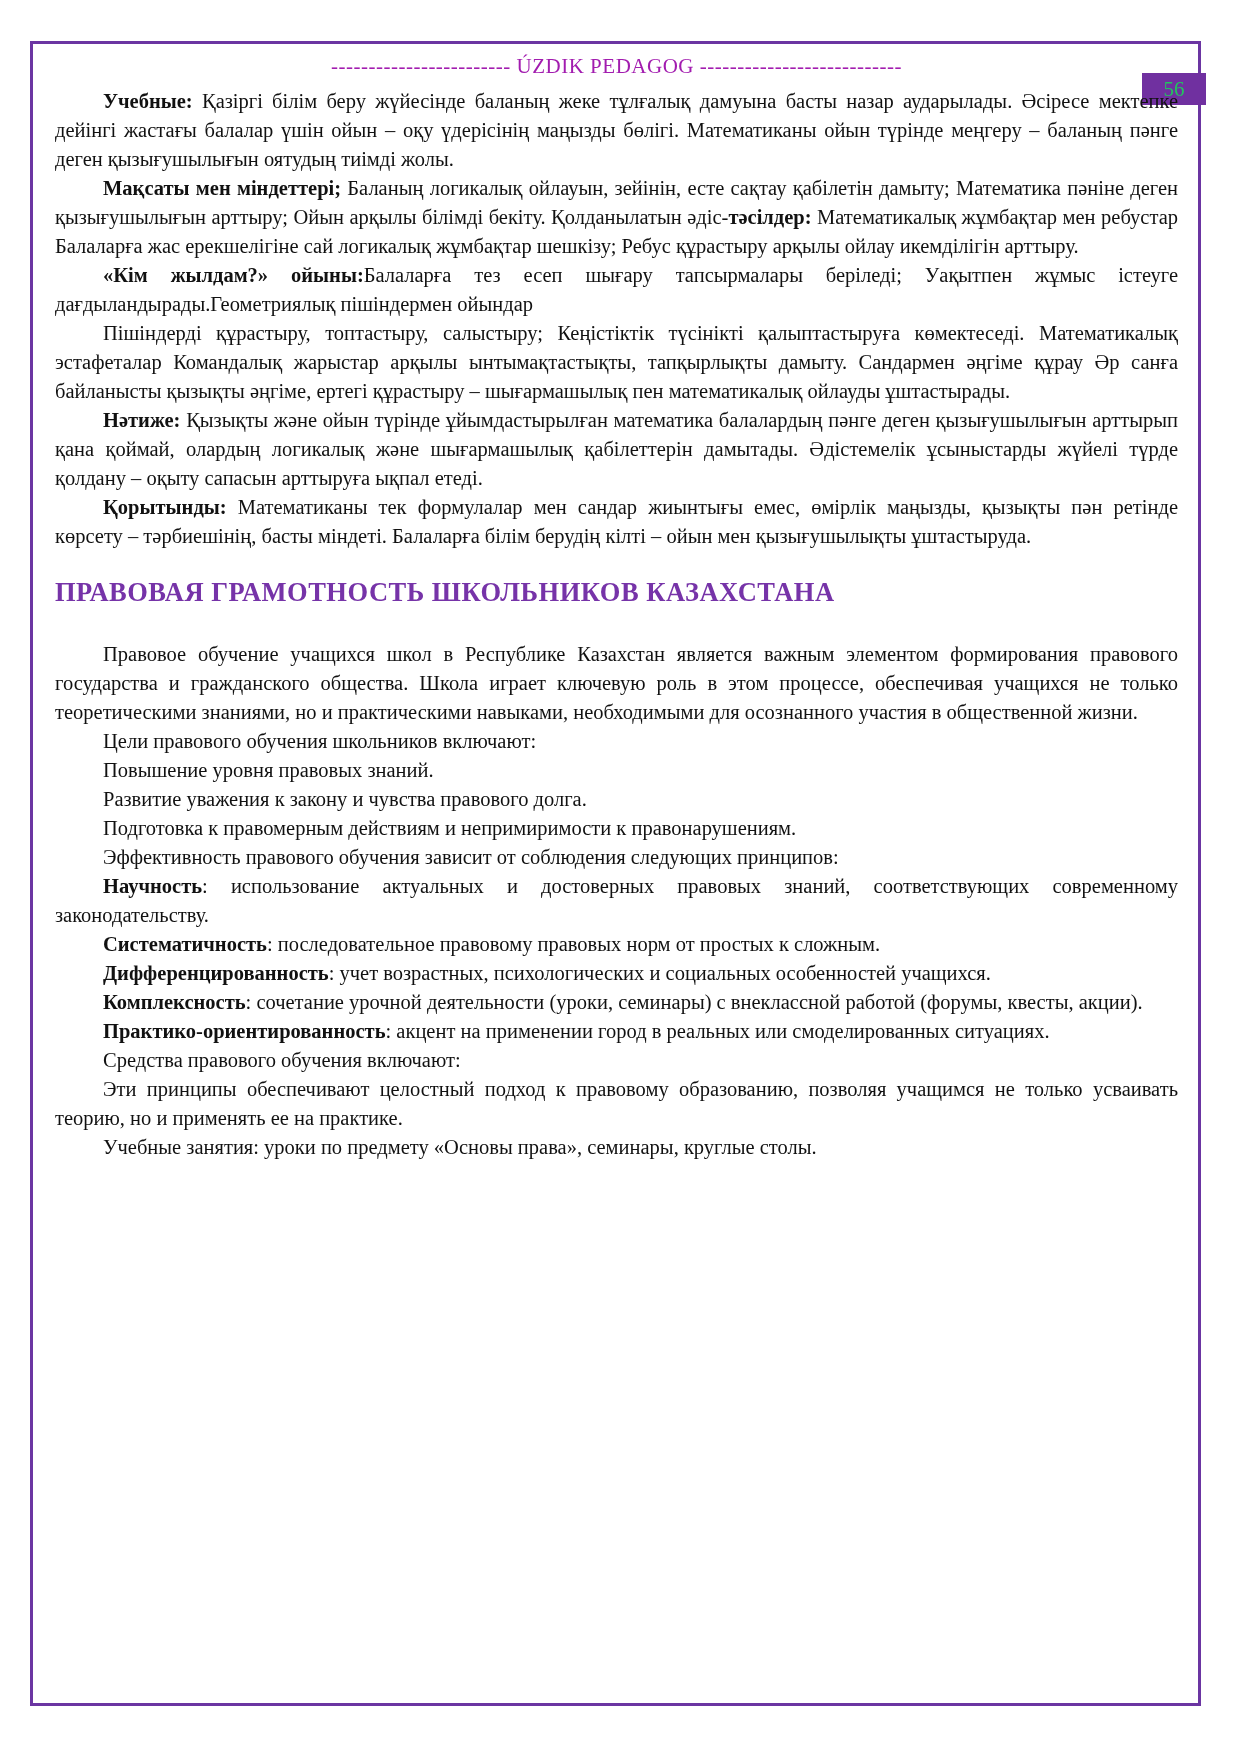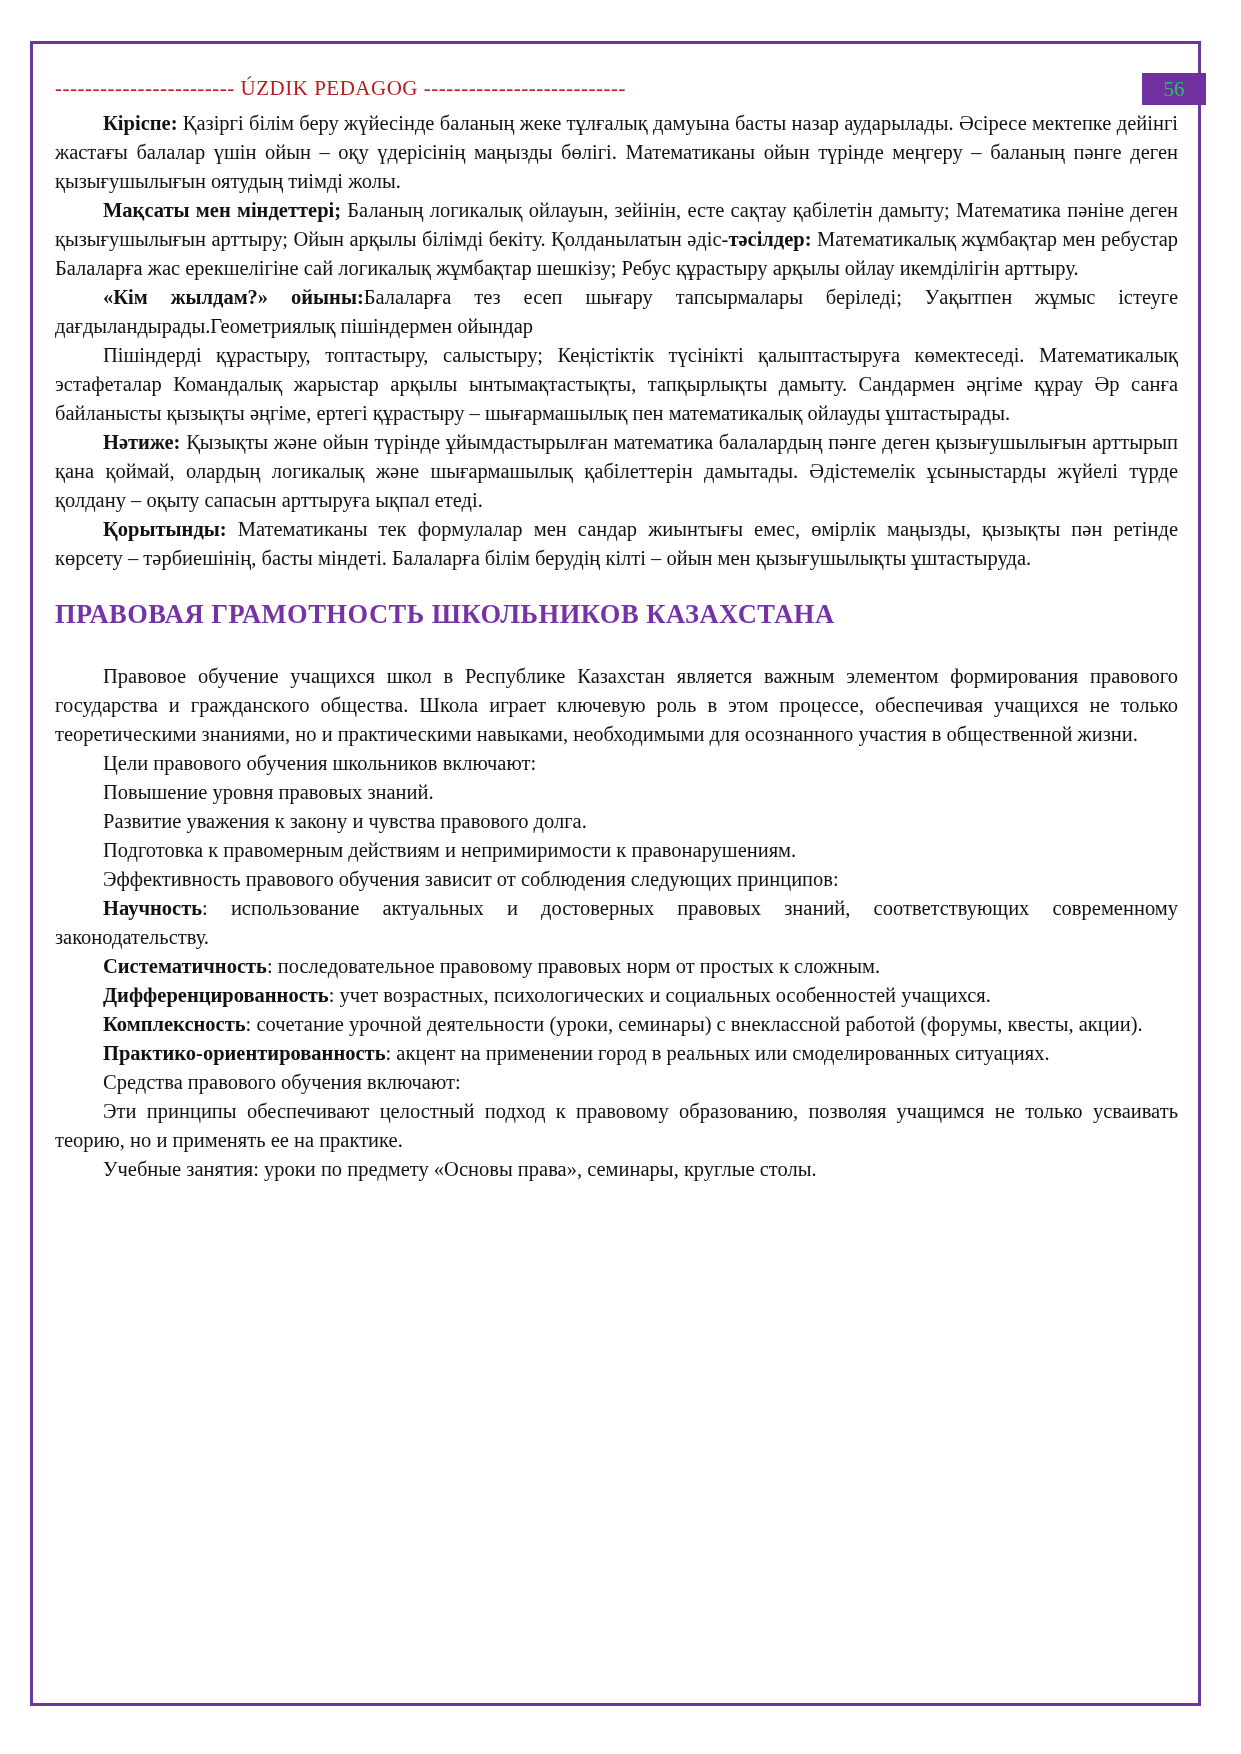--- a/index.html
+++ b/index.html
@@ -12,24 +12,25 @@
   .sheet { position:absolute; left:0; top:0; width:1241px; height:1754px; background:#fff; }
   .frame {
     position:absolute; left:30px; top:41px;
     width:1171px; height:1665px;
     border:3px solid #6b35a2;
     box-sizing:border-box;
     background:#fff;
   }
   .inner { position:relative; padding:10px 20px 0 22px; }
   .journal-header {
-    color:#b91c1c;
+    text-align:center;
+    color:#a21caf;
     font-size:21px;
     letter-spacing:0.5px;
-    margin-top:22px;
+    margin-top:0;
     white-space:nowrap;
   }
   .page-badge {
     position:absolute; top:29px; right:-8px;
     width:64px; height:32px;
     background:#7030A0; color:#22c55e;
     font-size:21px;
     display:flex; align-items:center; justify-content:center;
   }
   .body-text { margin-top:8px; }
@@ -66,21 +67,21 @@
 
     <div class="page-badge">
       <span>56</span>
     </div>
 
     <div class="inner">
 
       <div class="journal-header">------------------------ ÚZDIK PEDAGOG ---------------------------</div>
 
       <div class="body-text">
-        <p><b class="lead">Кіріспе:</b><span> Қазіргі білім беру жүйесінде баланың жеке тұлғалық дамуына басты назар аударылады. Әсіресе мектепке дейінгі  жастағы балалар үшін ойын – оқу үдерісінің маңызды бөлігі. Математиканы ойын түрінде меңгеру – баланың пәнге деген қызығушылығын оятудың тиімді жолы.</span></p>
+        <p><b class="lead">Учебные:</b><span> Қазіргі білім беру жүйесінде баланың жеке тұлғалық дамуына басты назар аударылады. Әсіресе мектепке дейінгі  жастағы балалар үшін ойын – оқу үдерісінің маңызды бөлігі. Математиканы ойын түрінде меңгеру – баланың пәнге деген қызығушылығын оятудың тиімді жолы.</span></p>
         <p><b class="lead">Мақсаты мен міндеттері;</b><span> Баланың логикалық ойлауын, зейінін, есте сақтау қабілетін дамыту; Математика пәніне деген қызығушылығын арттыру; Ойын арқылы білімді бекіту. Қолданылатын әдіс-</span><b class="lead">тәсілдер:</b><span> Математикалық жұмбақтар мен ребустар Балаларға жас ерекшелігіне сай логикалық жұмбақтар шешкізу; Ребус құрастыру арқылы ойлау икемділігін арттыру.</span></p>
         <p><b class="lead">«Кім жылдам?» ойыны:</b><span>Балаларға тез есеп шығару тапсырмалары беріледі; Уақытпен жұмыс істеуге дағдыландырады.Геометриялық пішіндермен ойындар</span></p>
         <p><b class="lead"></b><span>Пішіндерді құрастыру, топтастыру, салыстыру; Кеңістіктік түсінікті қалыптастыруға көмектеседі. Математикалық эстафеталар Командалық жарыстар арқылы ынтымақтастықты, тапқырлықты дамыту. Сандармен әңгіме құрау Әр санға байланысты қызықты әңгіме, ертегі құрастыру – шығармашылық пен математикалық ойлауды ұштастырады.</span></p>
         <p><b class="lead">Нәтиже:</b><span> Қызықты және ойын түрінде ұйымдастырылған математика балалардың пәнге деген қызығушылығын арттырып қана қоймай, олардың логикалық және шығармашылық қабілеттерін дамытады. Әдістемелік ұсыныстарды жүйелі түрде қолдану – оқыту сапасын арттыруға ықпал етеді.</span></p>
         <p><b class="lead">Қорытынды:</b><span> Математиканы тек формулалар мен сандар жиынтығы емес, өмірлік маңызды, қызықты пән ретінде көрсету – тәрбиешінің, басты міндеті. Балаларға білім берудің кілті – ойын мен қызығушылықты ұштастыруда.</span></p>
       </div>
 
 
       <div class="article-title">ПРАВОВАЯ ГРАМОТНОСТЬ ШКОЛЬНИКОВ КАЗАХСТАНА</div>
 

